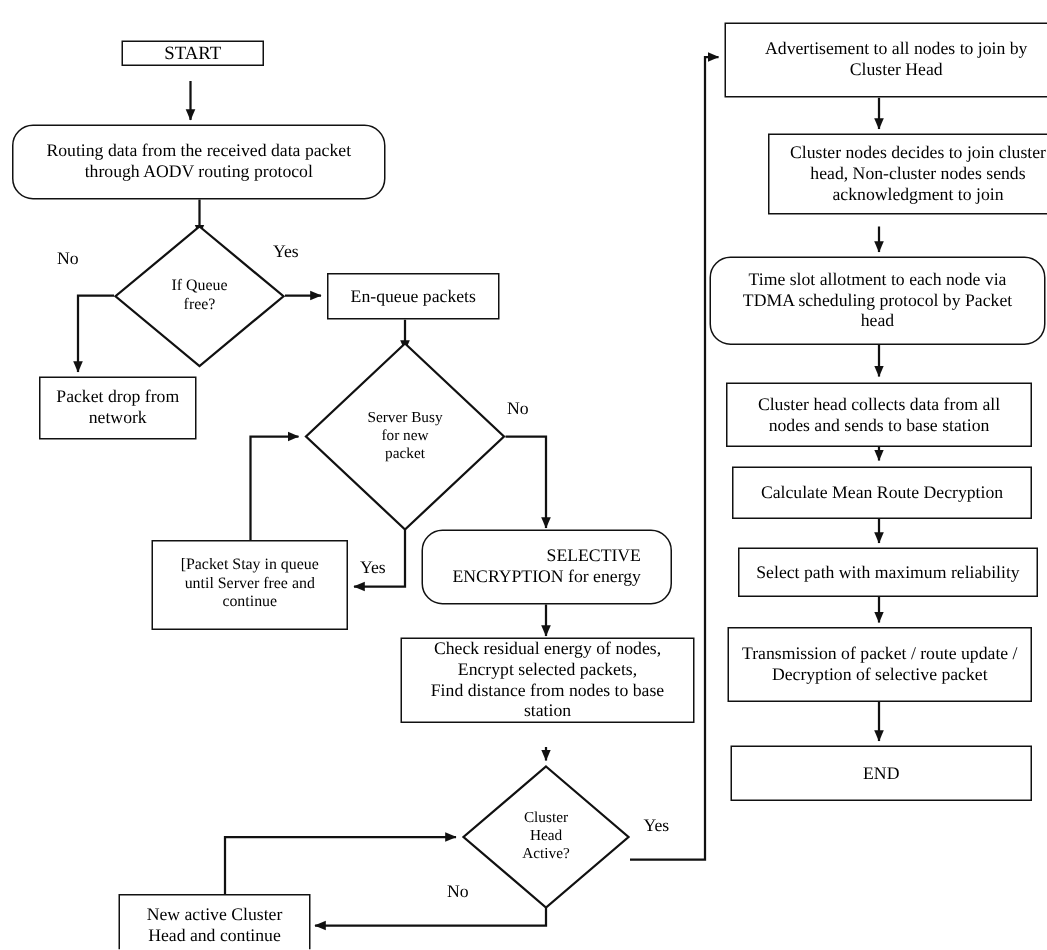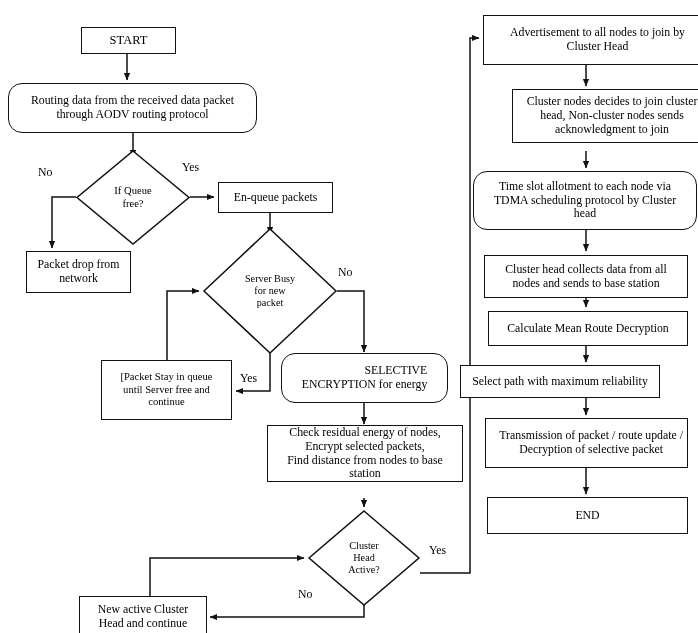--- a/index.html
+++ b/index.html
@@ -122,21 +122,21 @@
       <path d="M586,65 L586,86" marker-end="url(#arrow)"></path>
       <path d="M586,151 L586,168" marker-end="url(#arrow)"></path>
       <path d="M586,230 L586,251" marker-end="url(#arrow)"></path>
       <path d="M586,298 L586,307" marker-end="url(#arrow)"></path>
       <path d="M586,346 L586,362" marker-end="url(#arrow)"></path>
       <path d="M586,398 L586,415" marker-end="url(#arrow)"></path>
       <path d="M586,468 L586,494" marker-end="url(#arrow)"></path>
     </g>
   </svg>
 
-  <div class="node fs13" style="left:81px; top:27px; width:95px; height:27px;">
+  <div class="node fs13" style="left:81px; top:27px; width:95px; height:17px;">
     <span class="txt">START</span>
   </div>
 
   <div class="node rounded fs12" style="left:8px; top:83px; width:249px; height:50px;">
     <span class="txt">Routing data from the received data packet
 through AODV routing protocol</span>
   </div>
 
   <div class="diamond" style="left:76px; top:150px; width:114px; height:95px;">
     <svg width="114" height="95" viewBox="0 0 114 95">
@@ -226,38 +226,38 @@
   </div>
 
   <div class="node fs12" style="left:512px; top:89px; width:200px; height:54px;">
     <span class="txt">Cluster nodes decides to join cluster
 head, Non-cluster nodes sends
 acknowledgment to join</span>
   </div>
 
   <div class="node rounded fs12" style="left:473px; top:171px; width:224px; height:59px;">
     <span class="txt">Time slot allotment to each node via
-TDMA scheduling protocol by Cluster
+TDMA scheduling protocol by Packet
 head</span>
   </div>
 
   <div class="node fs12" style="left:484px; top:255px; width:204px; height:43px;">
     <span class="txt">Cluster head collects data from all
 nodes and sends to base station</span>
   </div>
 
   <div class="node fs12" style="left:488px; top:311px; width:200px; height:35px;">
     <span class="txt">Calculate Mean Route Decryption</span>
   </div>
 
-  <div class="node fs12" style="left:460px; top:365px; width:200px; height:33px;">
+  <div class="node fs12" style="left:492px; top:365px; width:200px; height:33px;">
     <span class="txt">Select path with maximum reliability</span>
   </div>
 
-  <div class="node fs12" style="left:485px; top:418px; width:203px; height:50px;justify-content:flex-end;">
+  <div class="node fs12" style="left:485px; top:418px; width:203px; height:50px;">
     <span class="txt">Transmission of packet / route update /
 Decryption of selective packet</span>
   </div>
 
   <div class="node fs12" style="left:487px; top:497px; width:201px; height:37px;">
     <span class="txt">END</span>
   </div>
 
 </div>
 

